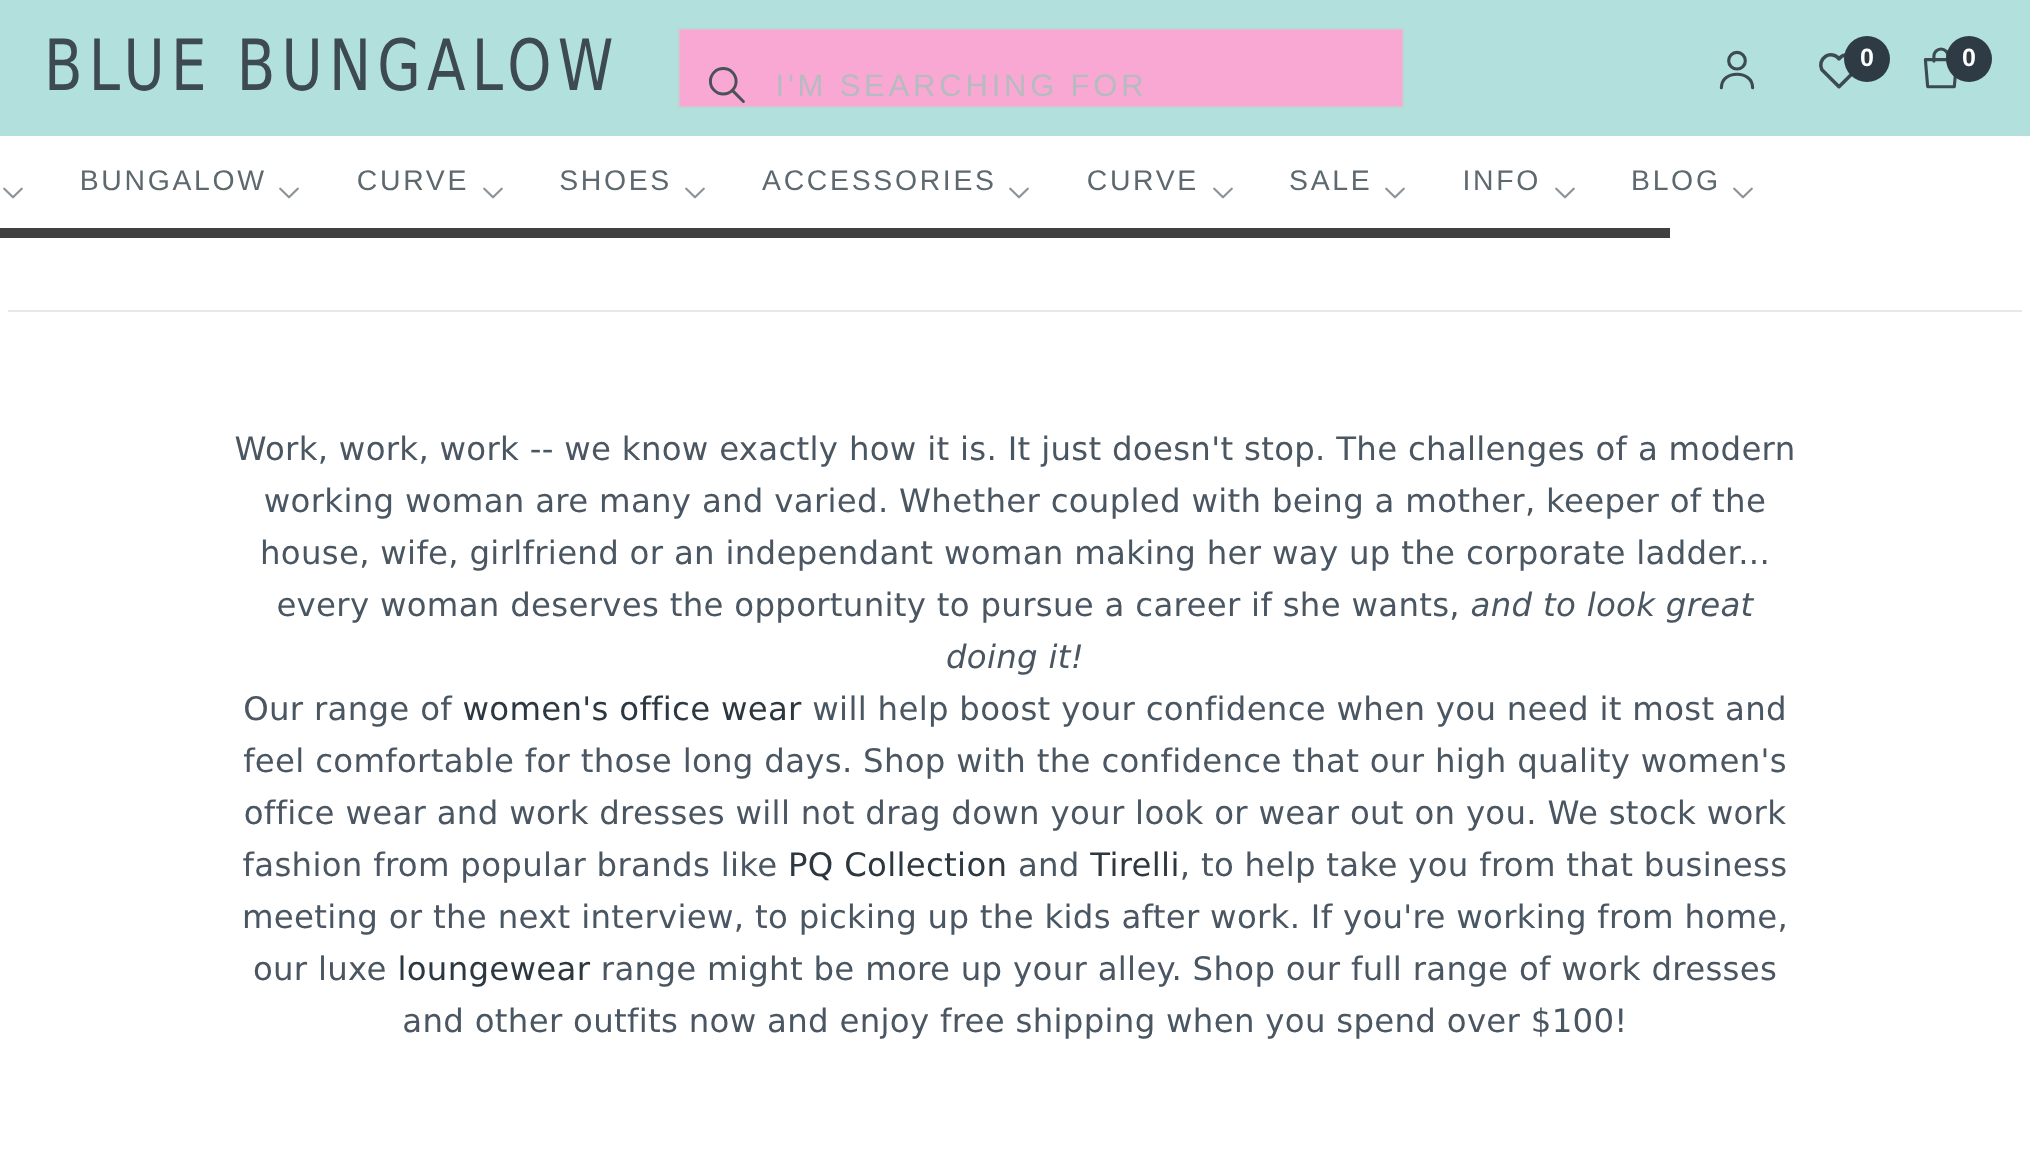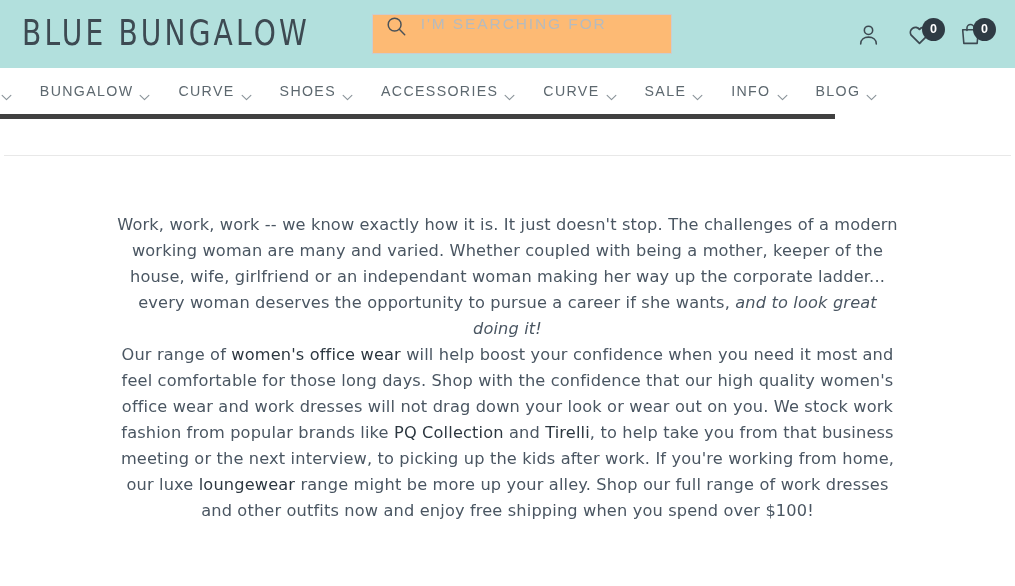--- a/index.html
+++ b/index.html
@@ -14,45 +14,44 @@
 
   
   .header {
     width: 1015px;
     height: 68px;
     background: #b2e0dd;
     display: flex;
     align-items: center;
     padding: 0 18px 0 22px;
     position: relative;
-    gap: 33px;
   }
 
   .logo {
     font-family: "DejaVu Sans", sans-serif;
     font-size: 29px;
     letter-spacing: 3.2px;
     color: #3d4a52;
     font-weight: 400;
     white-space: nowrap;
     transform: scaleY(1.22) scaleX(0.97);
     transform-origin: left center;
     line-height: 1;
     margin-top: -2px;
   }
 
   
   .search-wrap {
     margin-left: 20px;
-    width: 300px;
+    width: 363px;
     height: 40px;
-    background: #fdba74;
+    background: #f9a8d4;
     border: 1px solid #c9cdd0;
     display: flex;
-    align-items: flex-start;
+    align-items: flex-end;
     padding: 0 12px;
   }
   .search-icon {
     width: 22px; height: 22px;
     flex: 0 0 22px;
     display: block;
     color: #4a5258;
   }
   .search-input {
     flex: 1;

